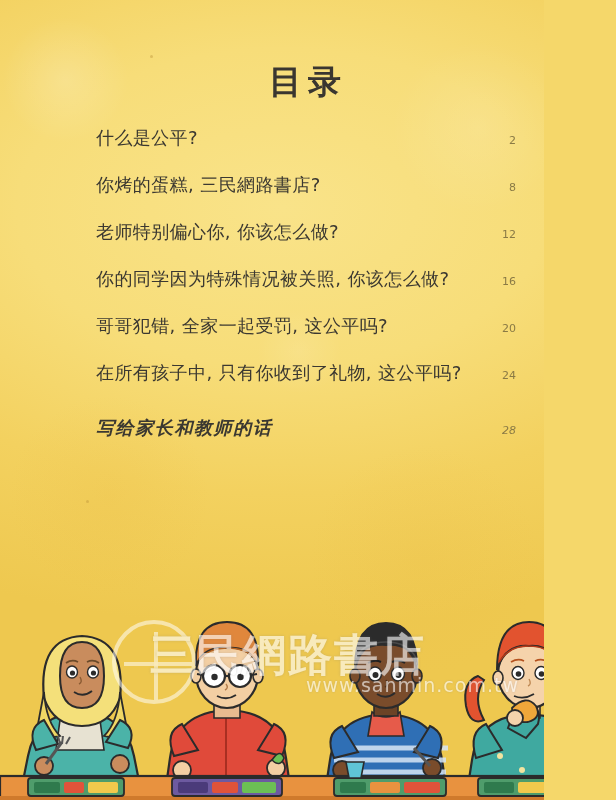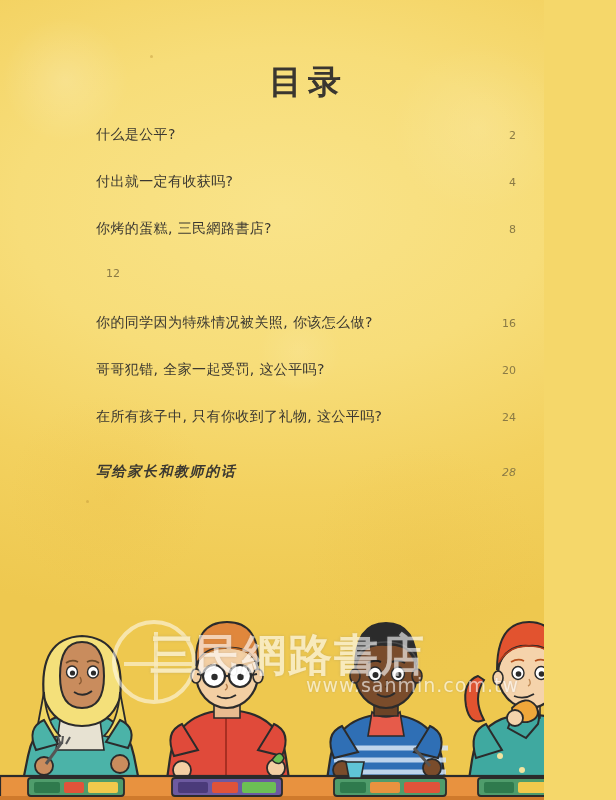--- a/index.html
+++ b/index.html
@@ -58,21 +58,21 @@
     width: 420px;
   }
   .toc-row {
     display: flex;
     align-items: baseline;
     justify-content: space-between;
     height: 47px;
   }
   .toc-label {
     font-family: "DejaVu Sans", sans-serif;
-    font-size: 14px;
+    font-size: 18px;
     color: #3b3831;
     letter-spacing: 0.4px;
   }
   .toc-row.bold .toc-label {
     font-weight: bold;
     letter-spacing: 1.6px;
   }
   .toc-page {
     font-family: "DejaVu Sans", sans-serif;
     font-size: 11px;
@@ -156,31 +156,28 @@
 
   <div class="title">目录</div>
 
   <div class="toc">
 
     <div class="toc-row">
       <span class="toc-label">什么是公平?</span>
       <span class="toc-page">2</span>
     </div>
 
-    <div class="toc-row">
-      <span class="toc-label">付出就一定有收获吗?</span>
-      <span class="toc-page">4</span>
-    </div>
 
     <div class="toc-row">
       <span class="toc-label">你烤的蛋糕, 三民網路書店?</span>
       <span class="toc-page">8</span>
     </div>
 
     <div class="toc-row">
+      <span class="toc-label">老师特别偏心你, 你该怎么做?</span>
       <span class="toc-page">12</span>
     </div>
 
     <div class="toc-row">
       <span class="toc-label">你的同学因为特殊情况被关照, 你该怎么做?</span>
       <span class="toc-page">16</span>
     </div>
 
     <div class="toc-row">
       <span class="toc-label">哥哥犯错, 全家一起受罚, 这公平吗?</span>

